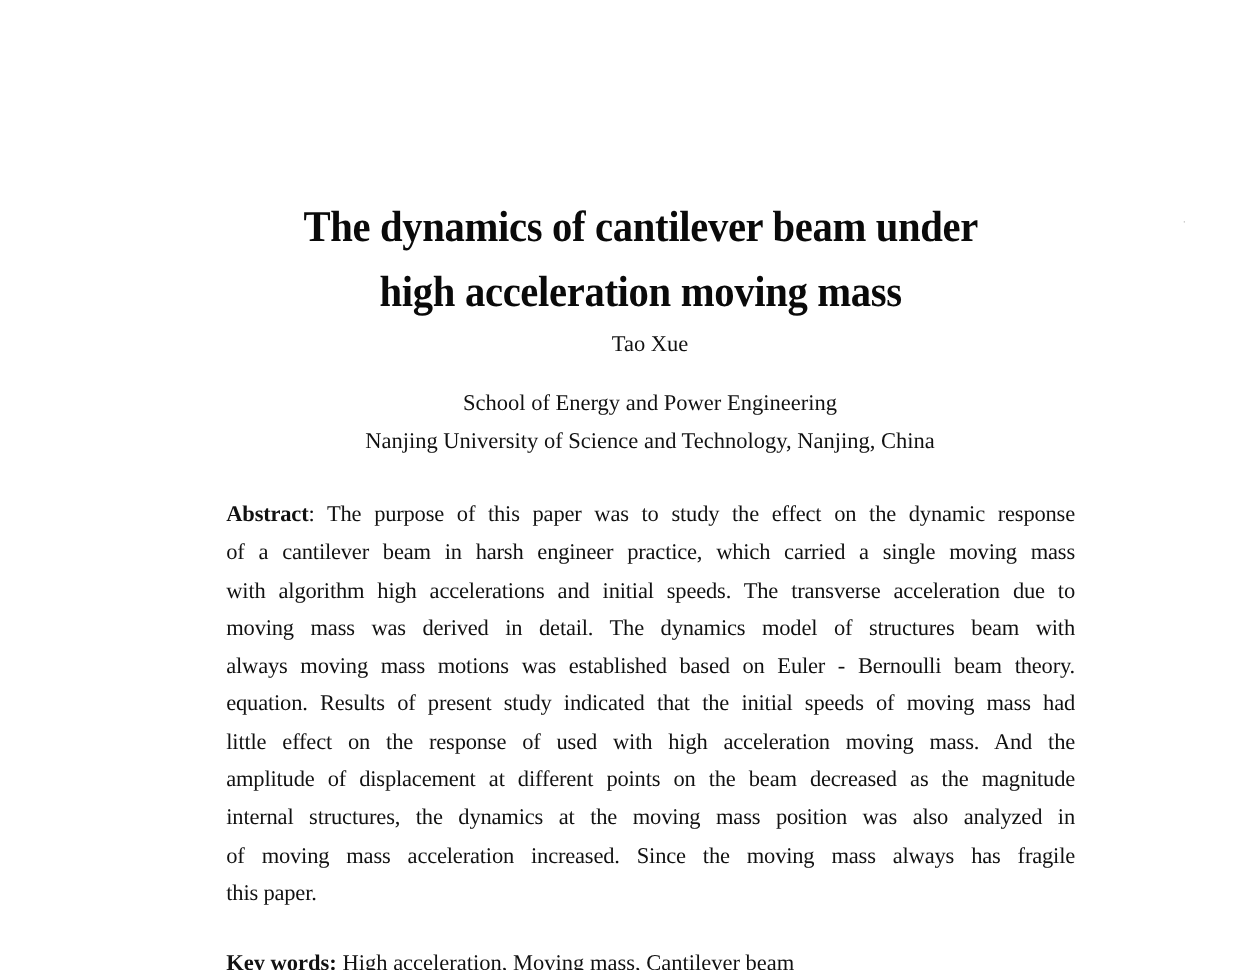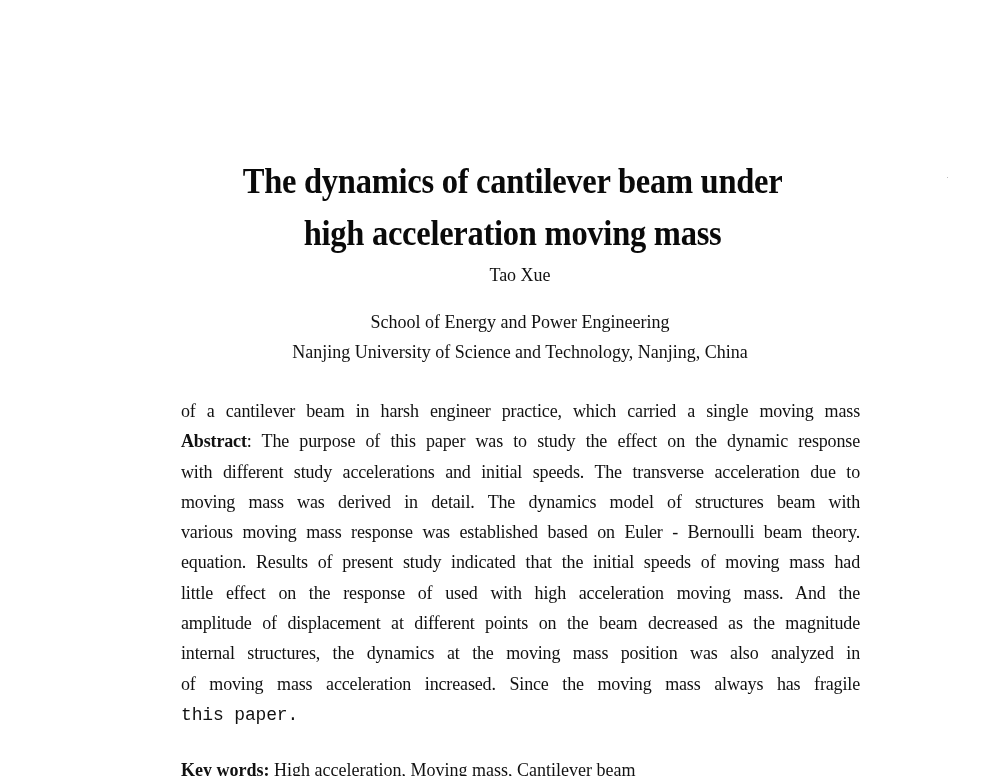--- a/index.html
+++ b/index.html
@@ -72,21 +72,21 @@
     .abstract .line.last {
       text-align-last: left;
     }
     .abstract .line .jf {
       display: inline-block;
       width: 100%;
       text-align: justify;
       text-align-last: justify;
       white-space: normal;
     }
-    .abstract .line.last .jf { text-align-last: left; font-family: Liberation Mono, monospace; }
+    .abstract .line.last .jf { text-align-last: left; }
     .label { font-weight: bold; }
     .keywords {
       position: absolute;
       left: 169px;
       top: 759px;
       font-size: 18px;
       line-height: 22px;
       white-space: nowrap;
     }
     .speck {
@@ -108,25 +108,25 @@
   </div>
 
   <div class="author">Tao Xue</div>
 
   <div class="affil">
     <span class="line">School of Energy and Power Engineering</span>
     <span class="line">Nanjing University of Science and Technology, Nanjing, China</span>
   </div>
 
   <div class="abstract">
+    <span class="line"><span class="jf"><span class="label">Abstract</span><span>: </span><span>The purpose of this paper was to study the effect on the dynamic response</span></span></span>
     <span class="line"><span class="jf">of a cantilever beam in harsh engineer practice, which carried a single moving mass</span></span>
-    <span class="line"><span class="jf"><span class="label">Abstract</span><span>: </span><span>The purpose of this paper was to study the effect on the dynamic response</span></span></span>
-    <span class="line"><span class="jf">with different study accelerations and initial speeds. The transverse acceleration due to</span></span>
+    <span class="line"><span class="jf">with algorithm high accelerations and initial speeds. The transverse acceleration due to</span></span>
     <span class="line"><span class="jf">moving mass was derived in detail. The dynamics model of structures beam with</span></span>
-    <span class="line"><span class="jf">various moving mass response was established based on Euler - Bernoulli beam theory.</span></span>
+    <span class="line"><span class="jf">always moving mass motions was established based on Euler - Bernoulli beam theory.</span></span>
     <span class="line"><span class="jf">equation. Results of present study indicated that the initial speeds of moving mass had</span></span>
     <span class="line"><span class="jf">little effect on the response of used with high acceleration moving mass. And the</span></span>
     <span class="line"><span class="jf">amplitude of displacement at different points on the beam decreased as the magnitude</span></span>
     <span class="line"><span class="jf">internal structures, the dynamics at the moving mass position was also analyzed in</span></span>
     <span class="line"><span class="jf">of moving mass acceleration increased. Since the moving mass always has fragile</span></span>
     <span class="line last"><span class="jf">this paper.</span></span>
   </div>
 
   <div class="keywords">
     <span class="label">Key words:</span><span> High acceleration, Moving mass, Cantilever beam</span>

